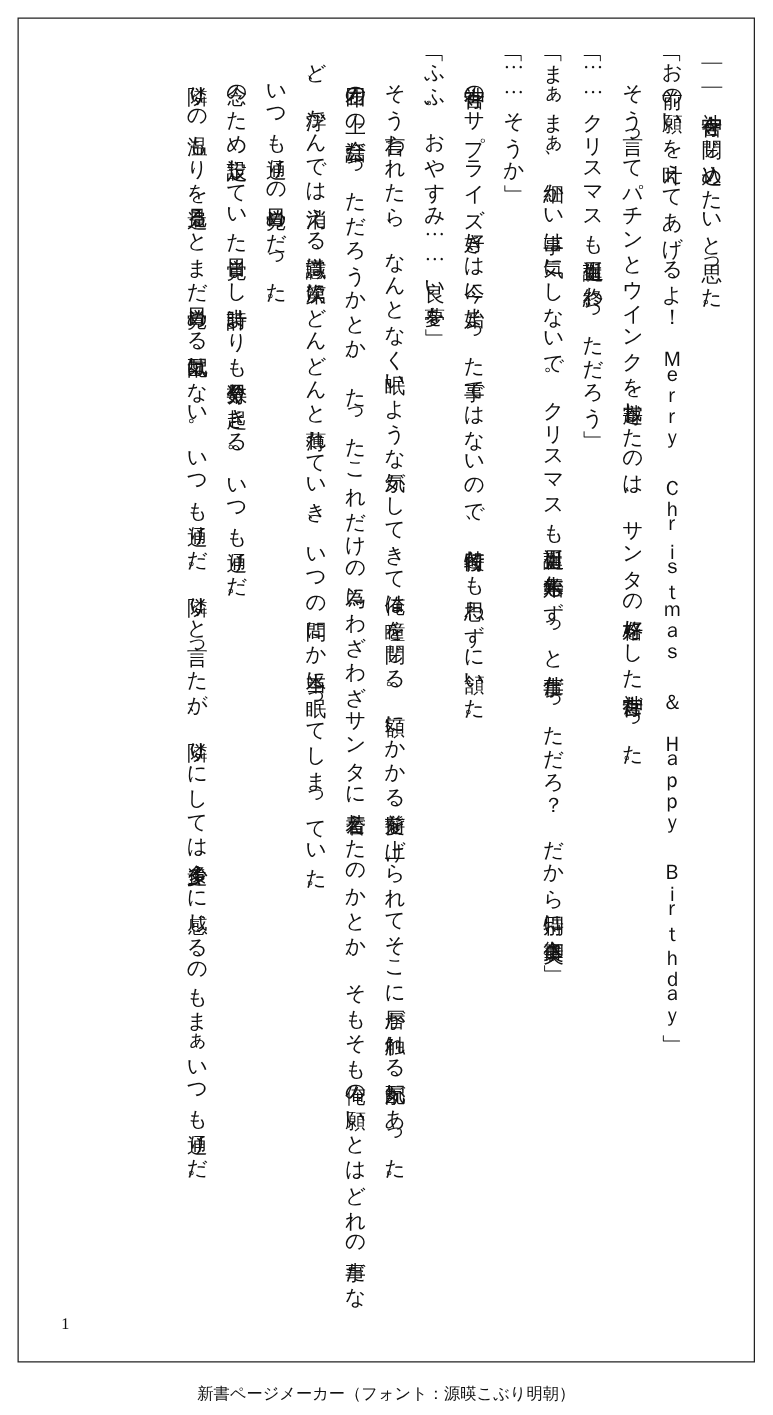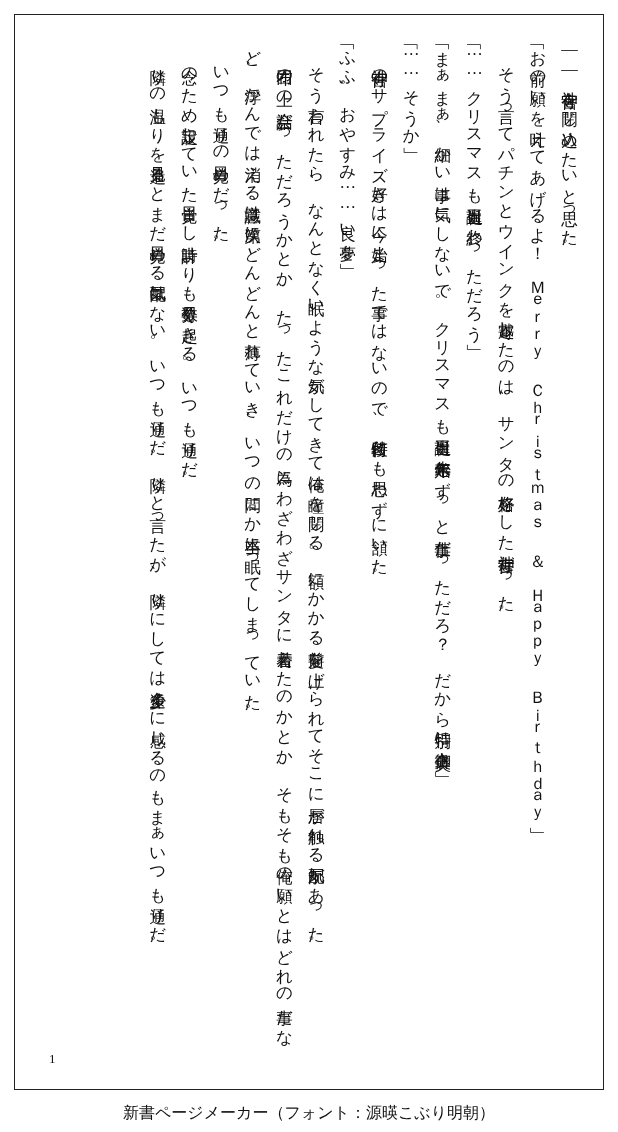--- a/index.html
+++ b/index.html
@@ -57,21 +57,21 @@
     font-family: "Liberation Serif", "DejaVu Serif", serif;
     color: #111111;
   }
 
   .footer {
     position: absolute;
     left: 0;
     right: 0;
     bottom: 8px;
     text-align: center;
-    font-size: 16px;
+    font-size: 13px;
     color: #111111;
     font-family: "Liberation Sans", sans-serif;
     margin-top: 34px;
   }
 </style>
 </head>
 <body>
 
 <div class="page">
 

